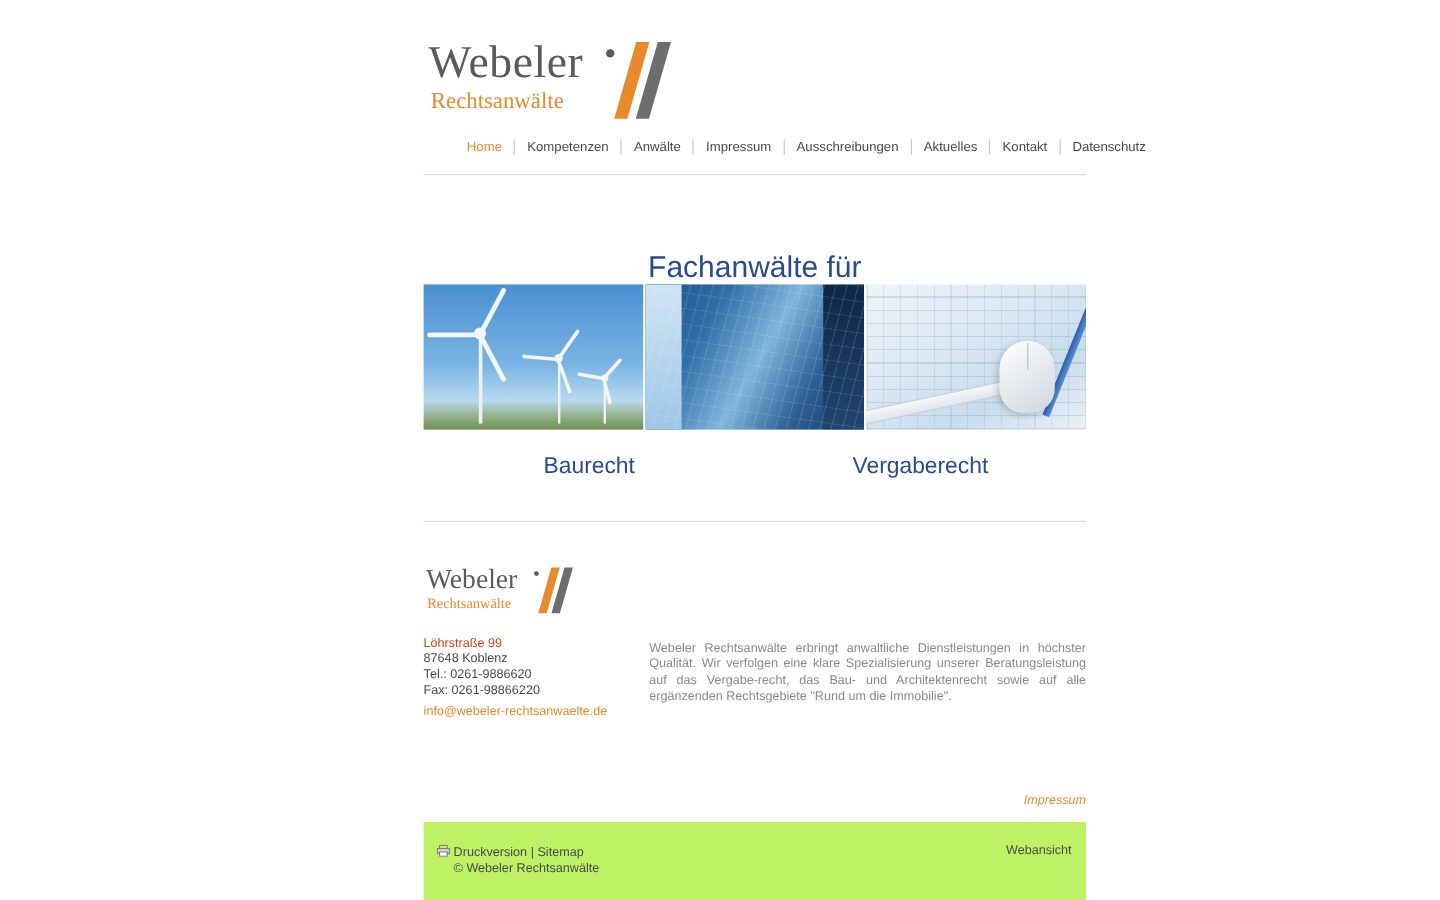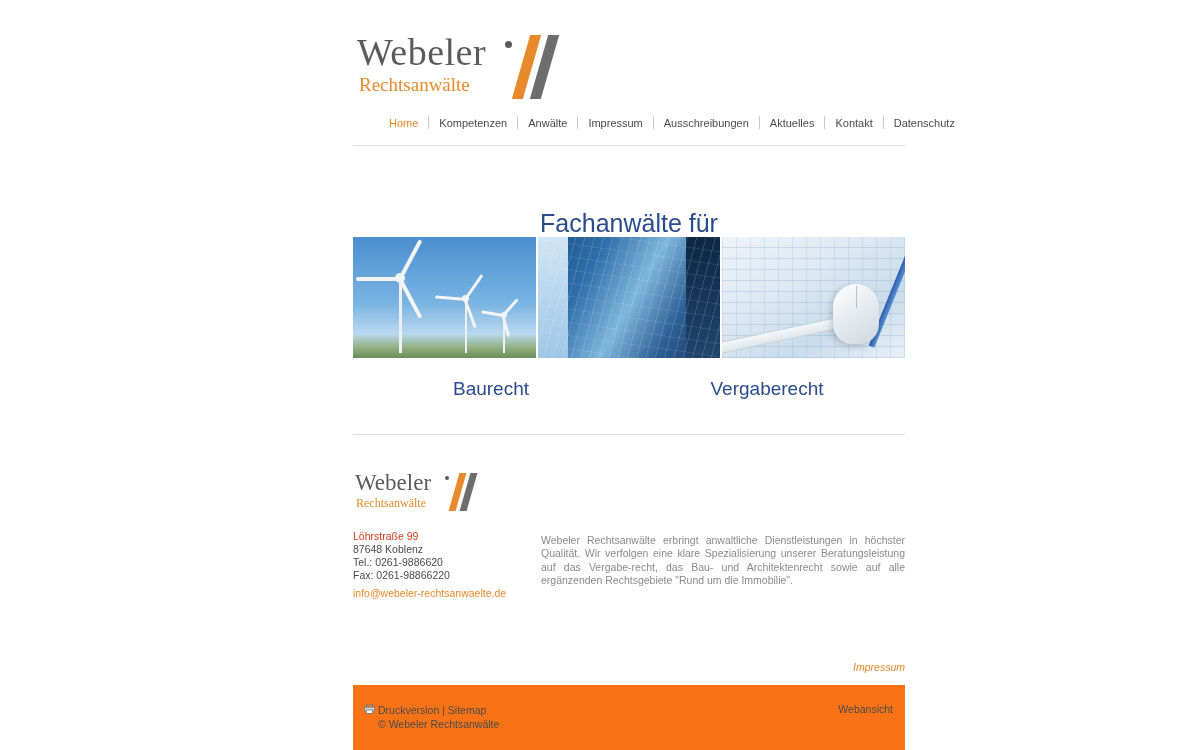--- a/index.html
+++ b/index.html
@@ -278,21 +278,21 @@
   }
   .impressum a { color: #e8892b; text-decoration: none; }
 
   
   .bottombar {
     position: absolute;
     left: 0px;
     top: 685px;
     width: 552px;
     height: 65px;
-    background: #f97316;
+    background: #bef264;
   }
   .bb-left {
     position: absolute;
     left: 12px;
     top: 18px;
     font-size: 10.5px;
     color: #4a4a4a;
     line-height: 14px;
   }
   .bb-left a { color:#4a4a4a; text-decoration:none; }

